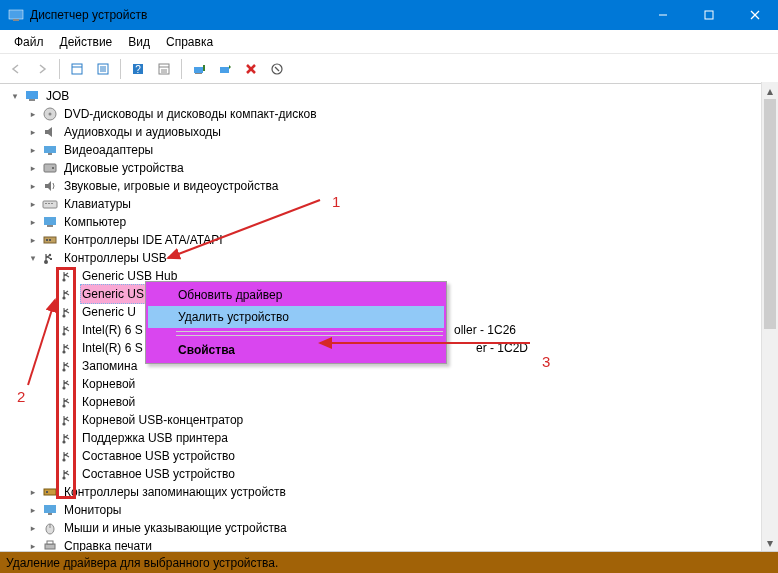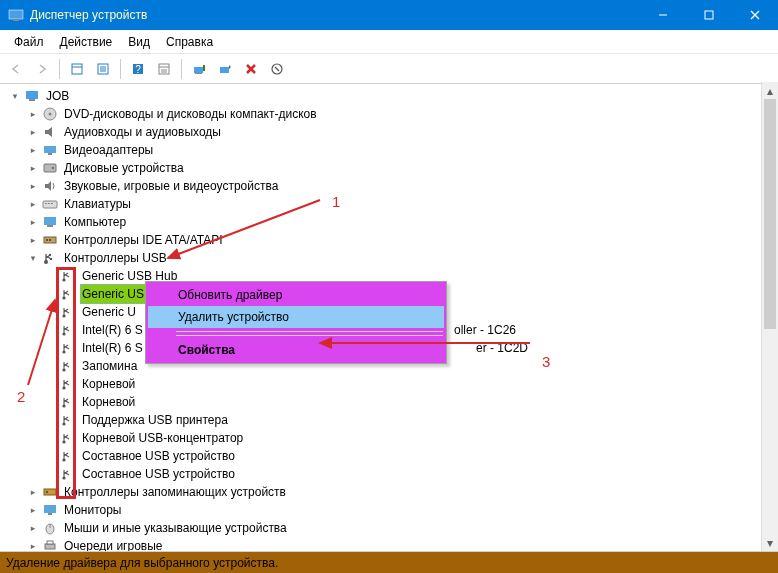--- a/index.html
+++ b/index.html
@@ -8,21 +8,21 @@
     font-family: "Segoe UI", Tahoma, sans-serif;
     font-size: 12px;
     background: #fff;
     width: 778px;
     height: 573px;
     overflow: hidden;
     position: relative;
   }
   .titlebar {
     background: #0078d7;
-    color: #fef9c3;
+    color: #000000;
     height: 30px;
     display: flex;
     align-items: center;
     padding-left: 8px;
   }
   .titlebar .app-icon {
     width: 16px; height: 16px;
     margin-right: 6px;
     display: inline-flex;
   }
@@ -87,21 +87,21 @@
     font-size: 9px;
     cursor: pointer;
   }
   .twisty.none { visibility: hidden; }
   .nicon {
     width: 16px; height: 16px; margin-right: 4px;
     display: inline-flex; align-items: center; justify-content: center;
     flex-shrink: 0;
   }
   .nlabel { padding: 0 2px; cursor: default; }
-  .nlabel.selected { background: #84cc16; border: 1px dotted #7eb4ea; padding: 0 1px; }
+  .nlabel.selected { background: #f9a8d4; border: 1px dotted #7eb4ea; padding: 0 1px; }
   .d0 { padding-left: 4px; }
   .d1 { padding-left: 22px; }
   .d2 { padding-left: 40px; }
   .ctxmenu {
     position: absolute;
     background: #d946ef;
     border: 1px solid #a0a0a0;
     box-shadow: 3px 3px 3px rgba(0,0,0,0.2);
     padding: 2px;
     z-index: 100;
@@ -471,32 +471,32 @@
       </div>
 
     <div class="node d2">
         <span class="twisty none">.</span>
         <span class="nicon">
           <svg viewBox="0 0 16 16">
             <circle cx="4" cy="12" r="1.6" fill="#555"></circle>
             <path d="M4 12 L4 4 M4 8 L8 5 M4 6 L9 9" stroke="#555" stroke-width="1.1" fill="none"></path>
           </svg>
         </span>
+        <span class="nlabel">Корневой USB-концентратор</span>
+      </div>
+
+    <div class="node d2">
+        <span class="twisty none">.</span>
+        <span class="nicon">
+          <svg viewBox="0 0 16 16">
+            <circle cx="4" cy="12" r="1.6" fill="#555"></circle>
+            <path d="M4 12 L4 4 M4 8 L8 5 M4 6 L9 9" stroke="#555" stroke-width="1.1" fill="none"></path>
+          </svg>
+        </span>
         <span class="nlabel">Поддержка USB принтера</span>
-      </div>
-
-    <div class="node d2">
-        <span class="twisty none">.</span>
-        <span class="nicon">
-          <svg viewBox="0 0 16 16">
-            <circle cx="4" cy="12" r="1.6" fill="#555"></circle>
-            <path d="M4 12 L4 4 M4 8 L8 5 M4 6 L9 9" stroke="#555" stroke-width="1.1" fill="none"></path>
-          </svg>
-        </span>
-        <span class="nlabel">Корневой USB-концентратор</span>
       </div>
 
     <div class="node d2">
         <span class="twisty none">.</span>
         <span class="nicon">
           <svg viewBox="0 0 16 16">
             <circle cx="4" cy="12" r="1.6" fill="#555"></circle>
             <path d="M4 12 L4 4 M4 8 L8 5 M4 6 L9 9" stroke="#555" stroke-width="1.1" fill="none"></path>
           </svg>
         </span>
@@ -548,21 +548,21 @@
       </div>
 
     <div class="node d1">
         <span class="twisty">▸</span>
         <span class="nicon">
           <svg viewBox="0 0 16 16">
             <rect x="3" y="6" width="10" height="5" fill="#bbb" stroke="#777"></rect>
             <rect x="5" y="3" width="6" height="3" fill="#fff" stroke="#777"></rect>
           </svg>
         </span>
-        <span class="nlabel">Очереди игровые</span>
+        <span class="nlabel">Справка печати</span>
       </div>
 
   </div>
 </div>
 
 <div class="anno-box" style="left:56px; top:267px; width:20px; height:232px;"></div>
 
 <div class="ctxmenu" style="left:145px; top:281px; width:302px;">
   <div class="citem">Обновить драйвер</div>
   <div class="citem hovered">Удалить устройство</div>

